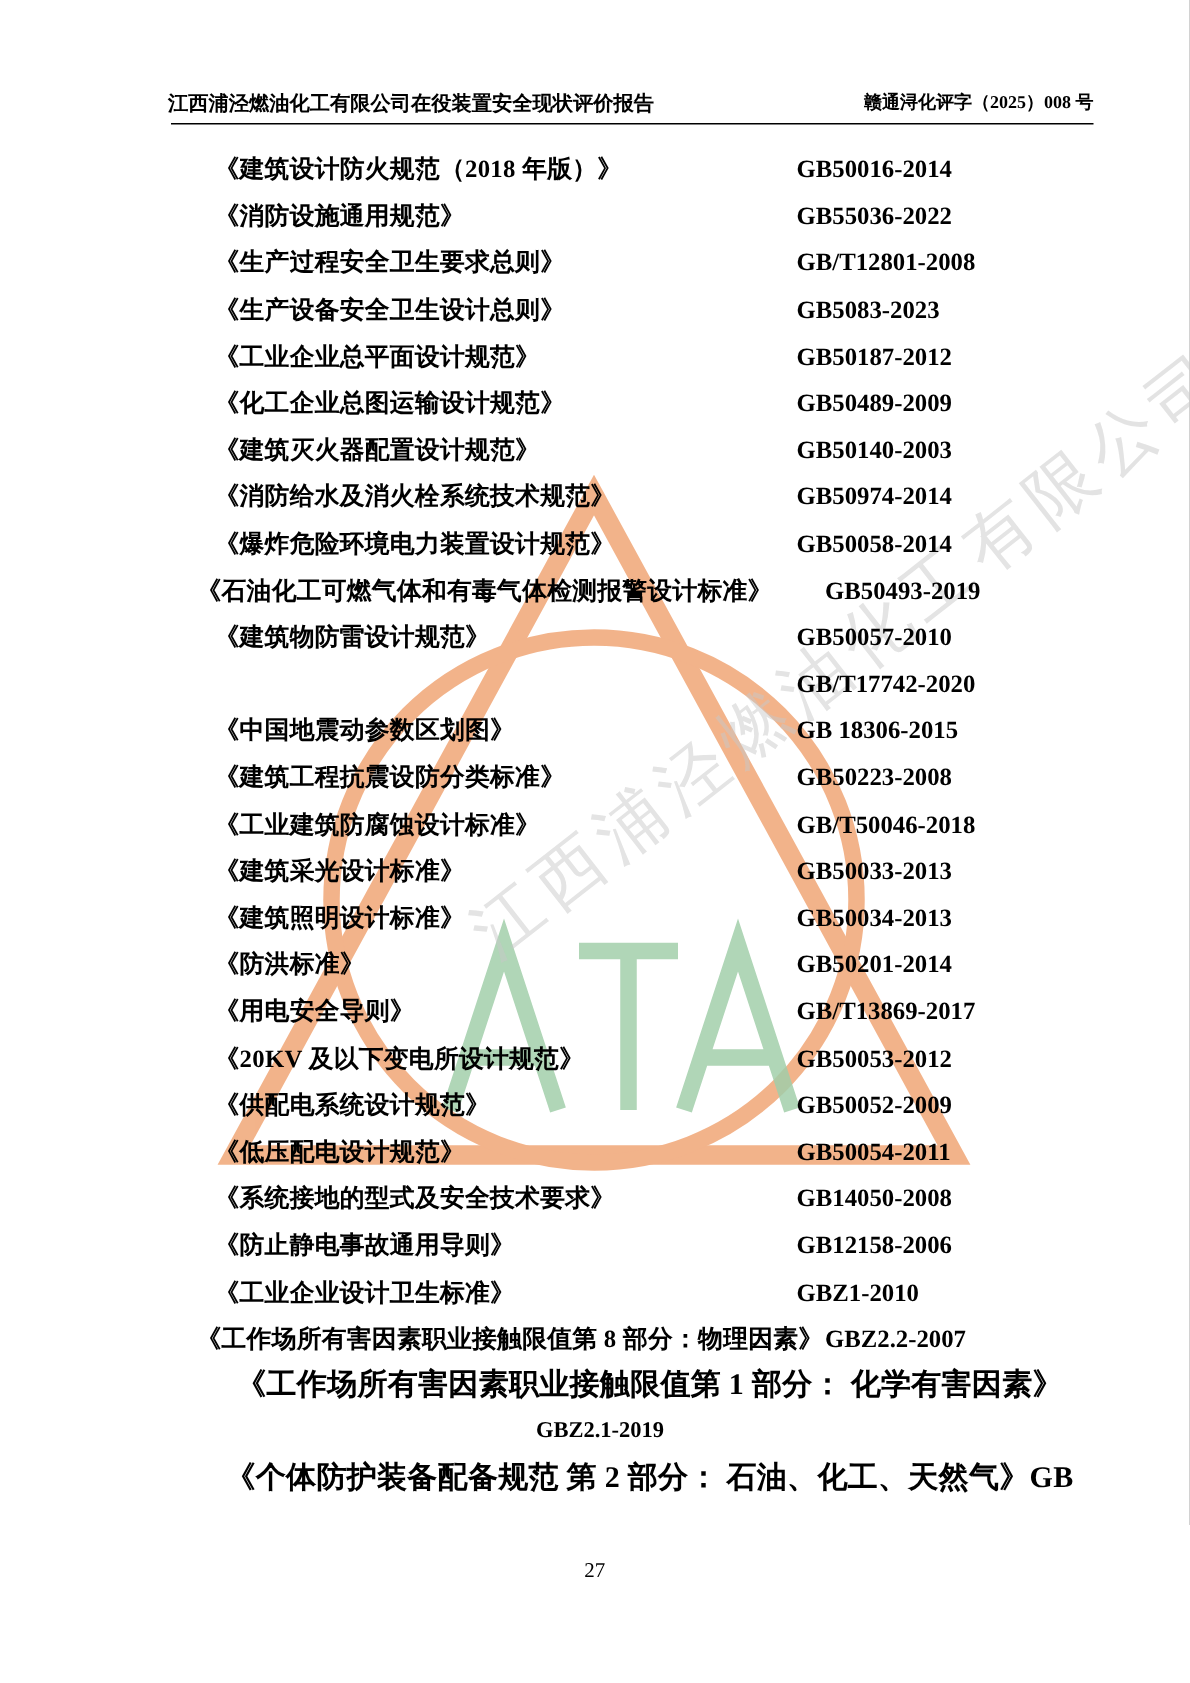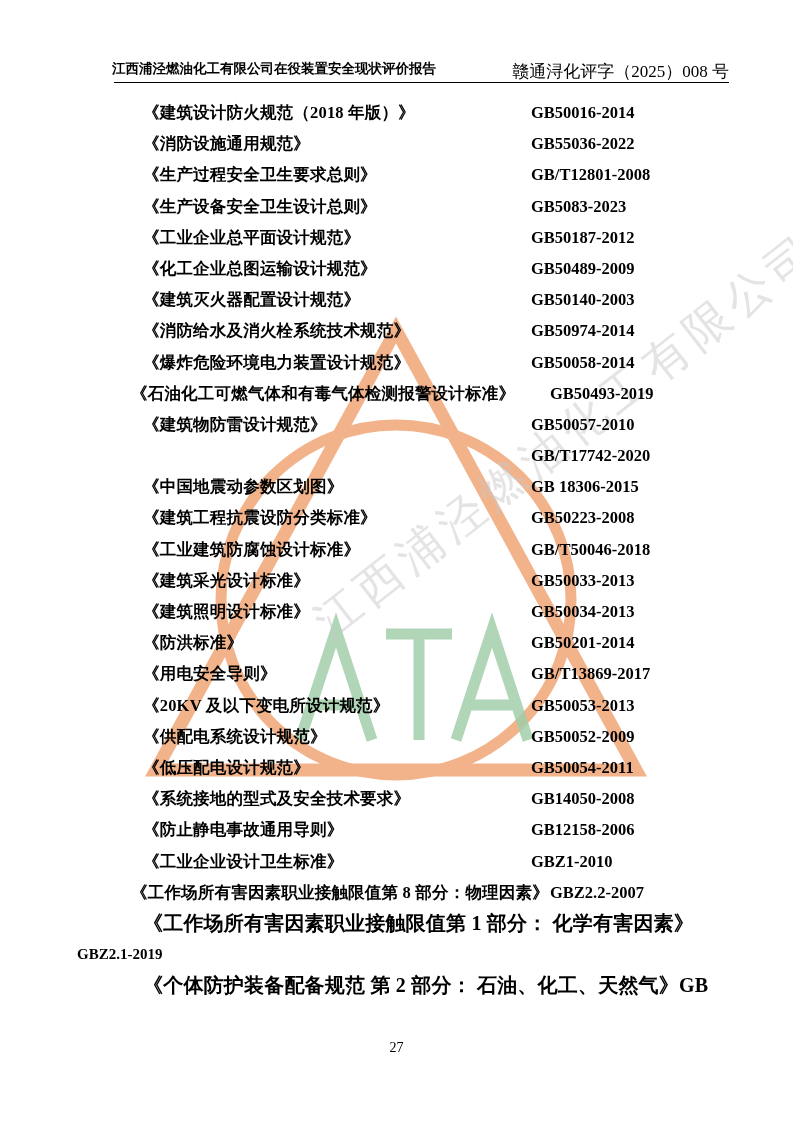--- a/index.html
+++ b/index.html
@@ -45,40 +45,41 @@
     font-size: 13.5px;
     font-weight: bold;
     letter-spacing: 0px;
     white-space: nowrap;
     font-family: "Liberation Serif", "DejaVu Serif", serif;
   }
   .header-right {
     position: absolute;
     right: 0px;
     top: 0;
-    font-size: 17px;
-    font-weight: normal;
+    font-size: 12px;
+    font-weight: bold;
     white-space: nowrap;
     font-family: "Liberation Serif", "DejaVu Serif", serif;
   }
   .header-rule {
     position: absolute;
     left: 50px;
     right: 0px;
     top: 22px;
     border-bottom: 1.2px solid #000;
   }
 
   
   .content {
     position: absolute;
     top: 97px;
     left: 113px;
     width: 610px;
     z-index: 3;
+    text-align: center;
   }
   .std-row {
     position: relative;
     height: 31.2px;
     line-height: 31.2px;
     white-space: nowrap;
     font-size: 16.5px;
   }
   .std-name {
     position: absolute;
@@ -233,21 +234,21 @@
     <div class="std-row">
       <span class="std-name">《防洪标准》</span>
       <span class="std-code">GB50201-2014</span>
     </div>
     <div class="std-row">
       <span class="std-name">《用电安全导则》</span>
       <span class="std-code">GB/T13869-2017</span>
     </div>
     <div class="std-row">
       <span class="std-name">《20KV 及以下变电所设计规范》</span>
-      <span class="std-code">GB50053-2013</span>
+      <span class="std-code">GB50053-2012</span>
     </div>
     <div class="std-row">
       <span class="std-name">《供配电系统设计规范》</span>
       <span class="std-code">GB50052-2009</span>
     </div>
     <div class="std-row">
       <span class="std-name">《低压配电设计规范》</span>
       <span class="std-code">GB50054-2011</span>
     </div>
     <div class="std-row">

